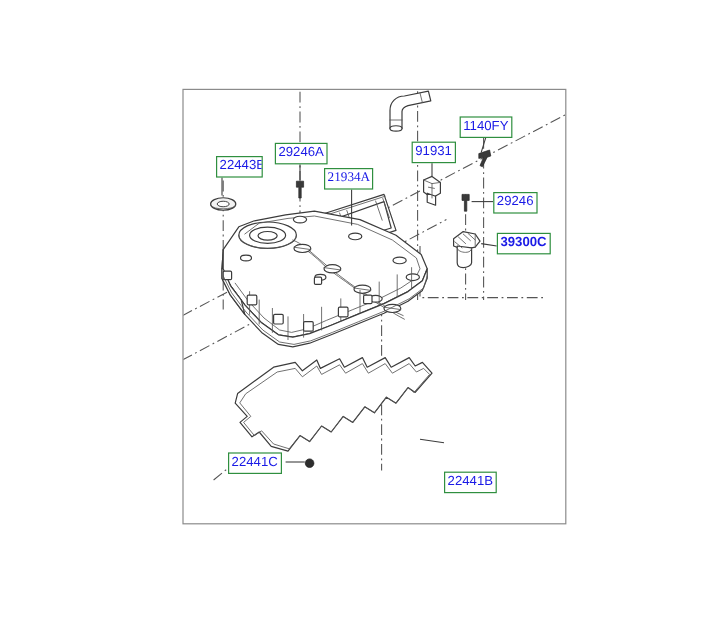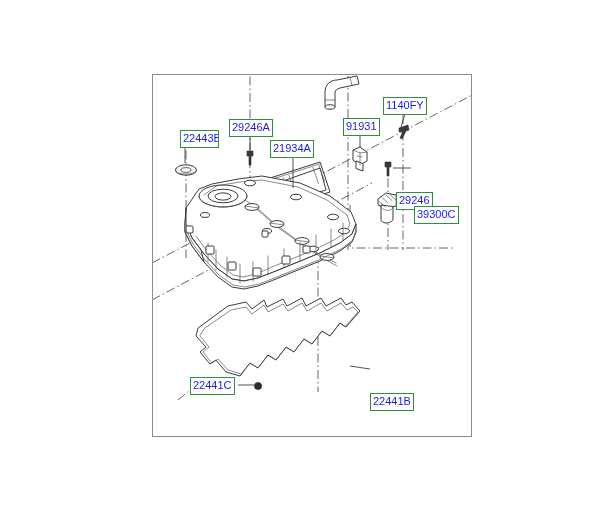--- a/index.html
+++ b/index.html
@@ -362,27 +362,27 @@
       <path class="lead" d="M370,369 L350,366"></path>
       <path class="lead" d="M238,385 L254,385"></path>
     </g>
 
   </svg>
 
   <div class="callout clip-right" style="left:180px; top:130px; width:39px;">22443B</div>
 
   <div class="callout" style="left:229px; top:119px;">29246A</div>
 
-  <div class="callout" style="left:270px; top:140px;">21934A</div>
+  <div class="callout" style="left:270px; top:140px;font-family:Liberation Serif, serif;">21934A</div>
 
   <div class="callout" style="left:343px; top:118px;text-align:right;">91931</div>
 
   <div class="callout" style="left:383px; top:97px;">1140FY</div>
 
-  <div class="callout" style="left:396px; top:160px;margin-top:32px;">29246</div>
-
-  <div class="callout" style="left:414px; top:206px;">39300C</div>
+  <div class="callout" style="left:411px; top:160px;">29246</div>
+
+  <div class="callout" style="left:414px; top:194px;font-weight:bold;">39300C</div>
 
   <div class="callout" style="left:370px; top:361px;margin-top:32px;">22441B</div>
 
   <div class="callout" style="left:190px; top:377px;">22441C</div>
 
 </div>
 
 </body></html>

